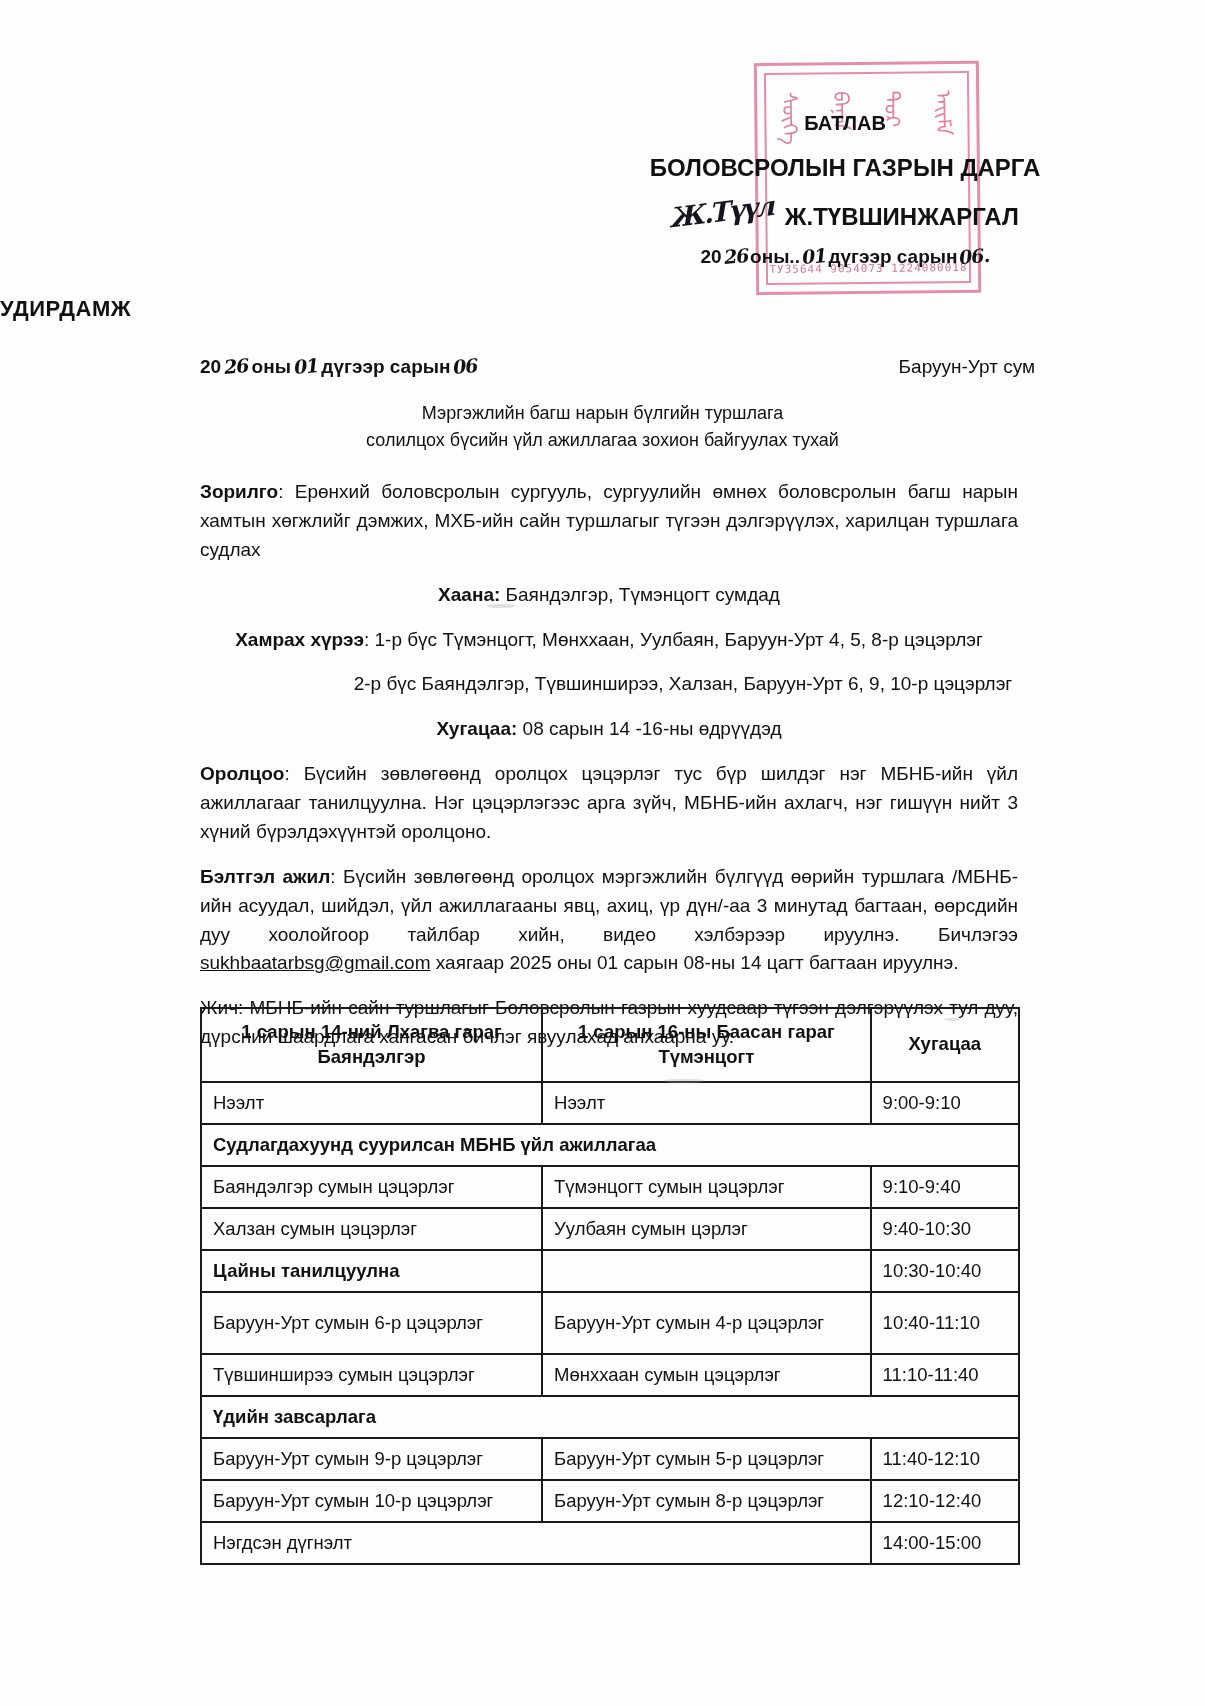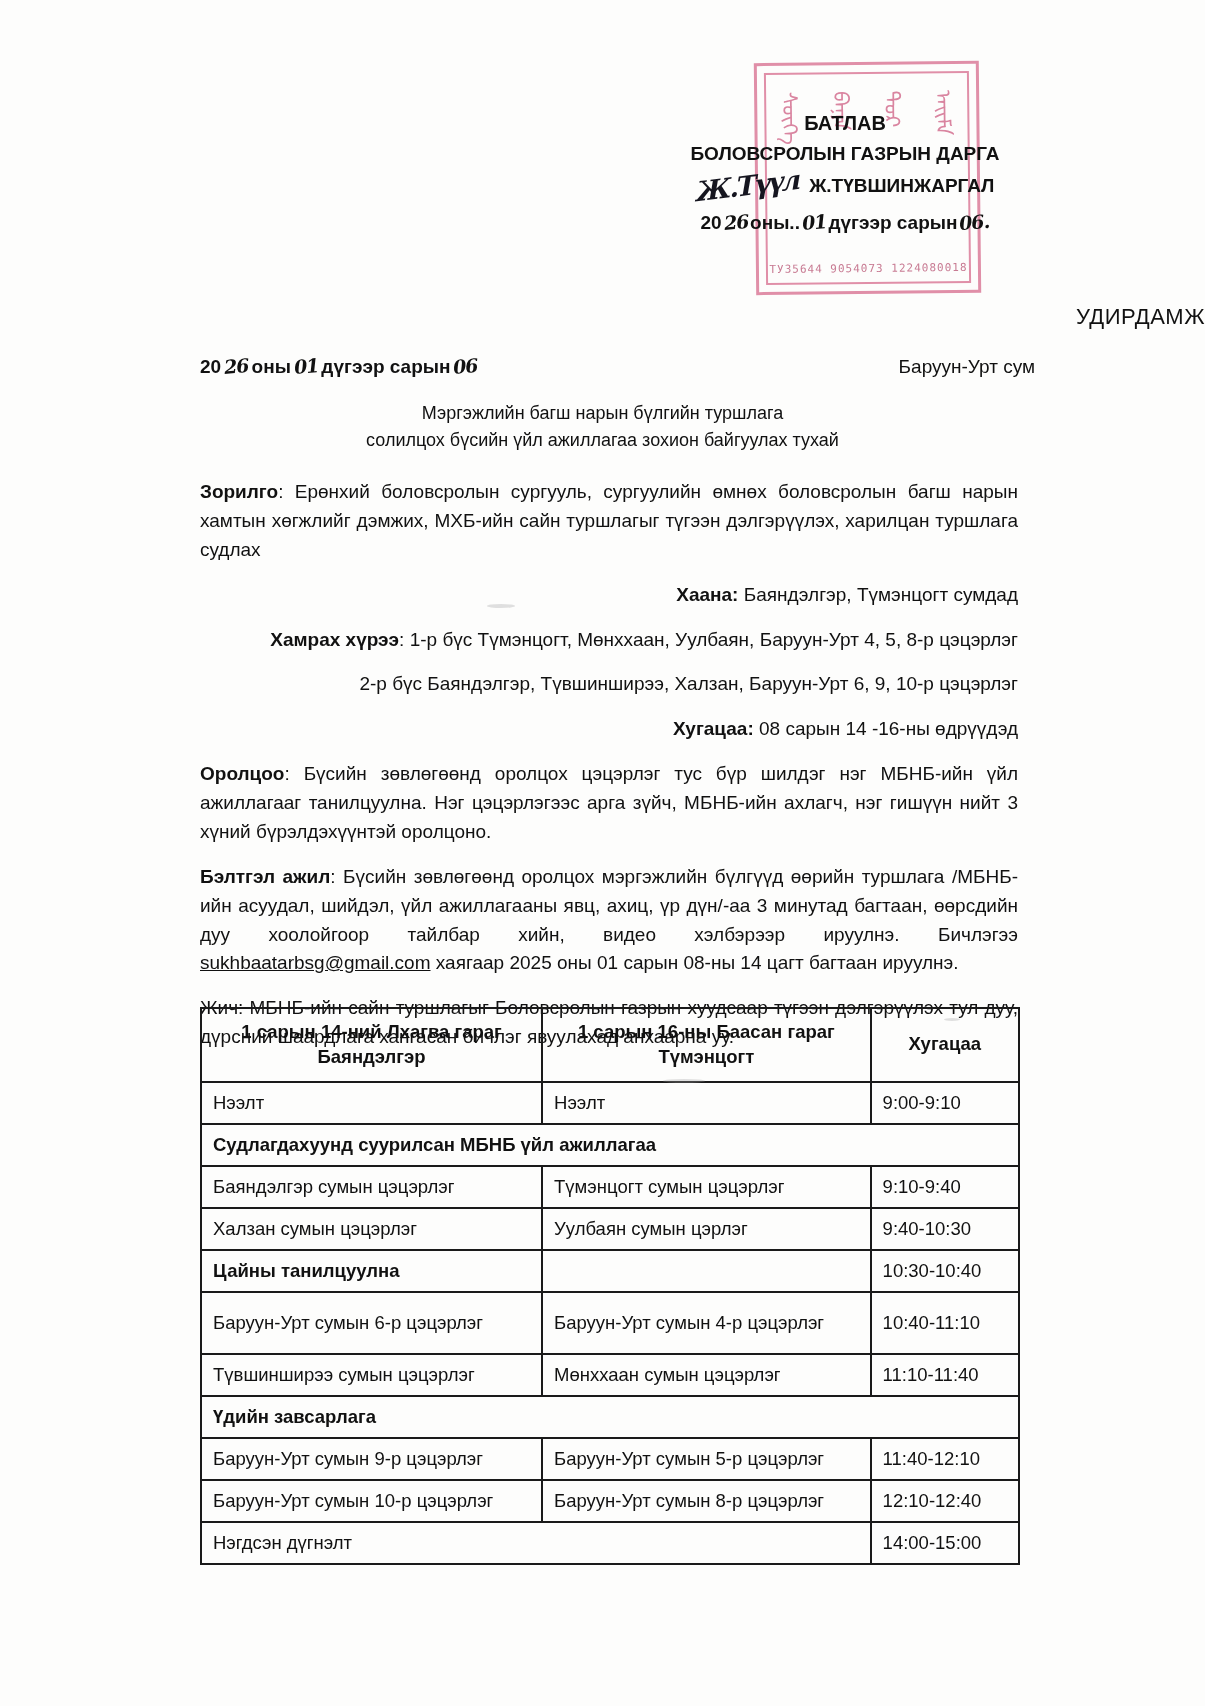--- a/index.html
+++ b/index.html
@@ -75,21 +75,22 @@
     z-index: 5;
   }
   .approval .ln {
     font-size: 20px;
     font-weight: 700;
     color: #111;
     line-height: 1.55;
     white-space: nowrap;
   }
   .approval .ln.big {
-    font-size: 19px;
+    font-size: 24px;
+    margin-top: 10px;
   }
   .sig-row {
     display: flex;
     align-items: center;
     justify-content: center;
     gap: 10px;
     margin-top: 2px;
   }
   .signature {
     font-family: "DejaVu Serif", serif;
@@ -117,24 +118,24 @@
     font-size: 19px;
     transform: rotate(-5deg);
     display: inline-block;
     letter-spacing: -1px;
   }
 
   
   .doc-type {
     position: absolute;
     left: 0; right: 0;
-    top: 304px;
-    text-align: right;
+    top: 296px;
+    text-align: left;
     font-size: 22px;
-    font-weight: 400;
+    font-weight: 700;
     letter-spacing: .5px;
   }
   .meta-row {
     position: absolute;
     left: 200px;
     right: 170px;
     top: 340px;
     display: flex;
     justify-content: space-between;
     align-items: baseline;
@@ -168,21 +169,21 @@
     width: 818px;
     top: 478px;
     font-size: 19px;
     line-height: 1.52;
   }
   .body p {
     margin: 0 0 16px 0;
     text-align: justify;
     text-justify: inter-word;
   }
-  .body p.nojust { text-align: right; }
+  .body p.nojust { text-align: center; }
   .body b { font-weight: 700; }
   .indent2 {
     margin-left: 148px !important;
     margin-top: -6px;
   }
   .mail {
     text-decoration: underline;
     color: #111;
   }
 

